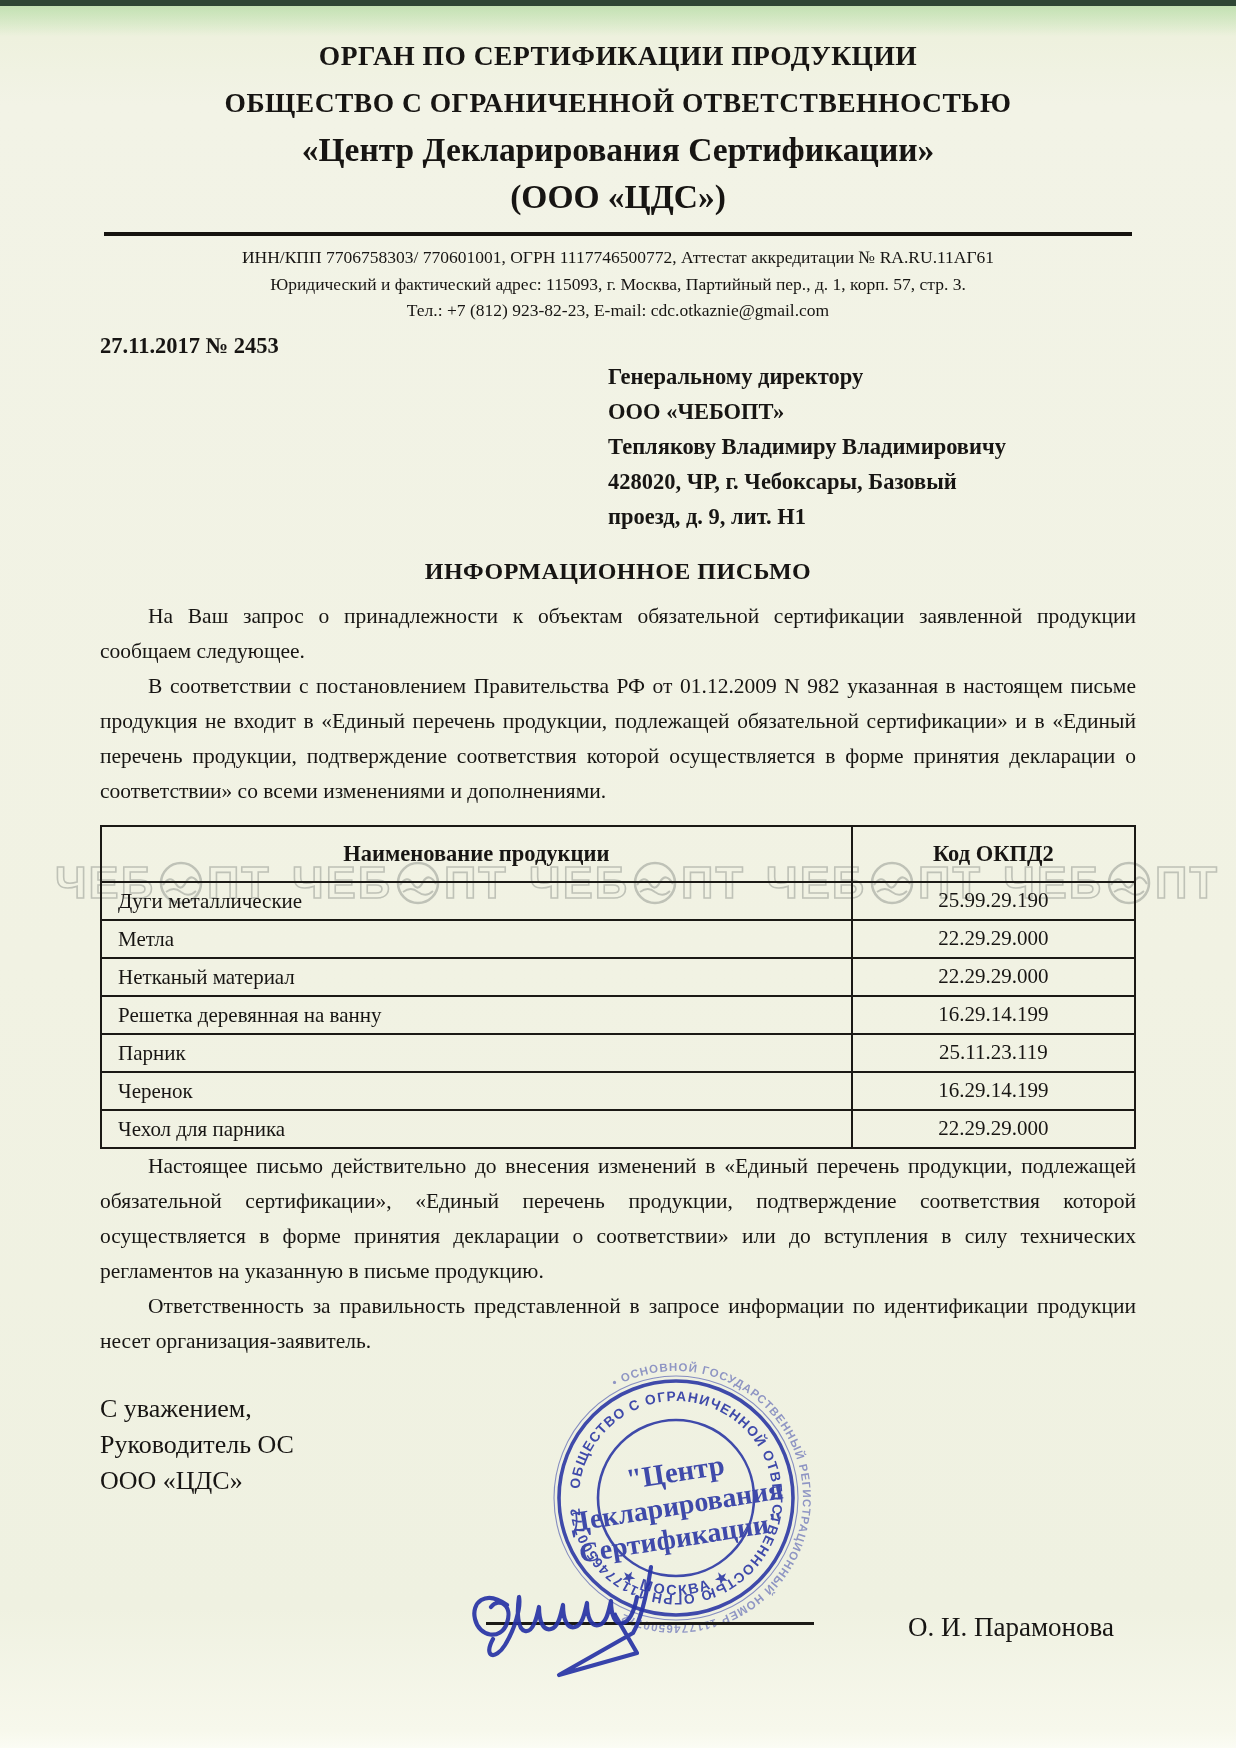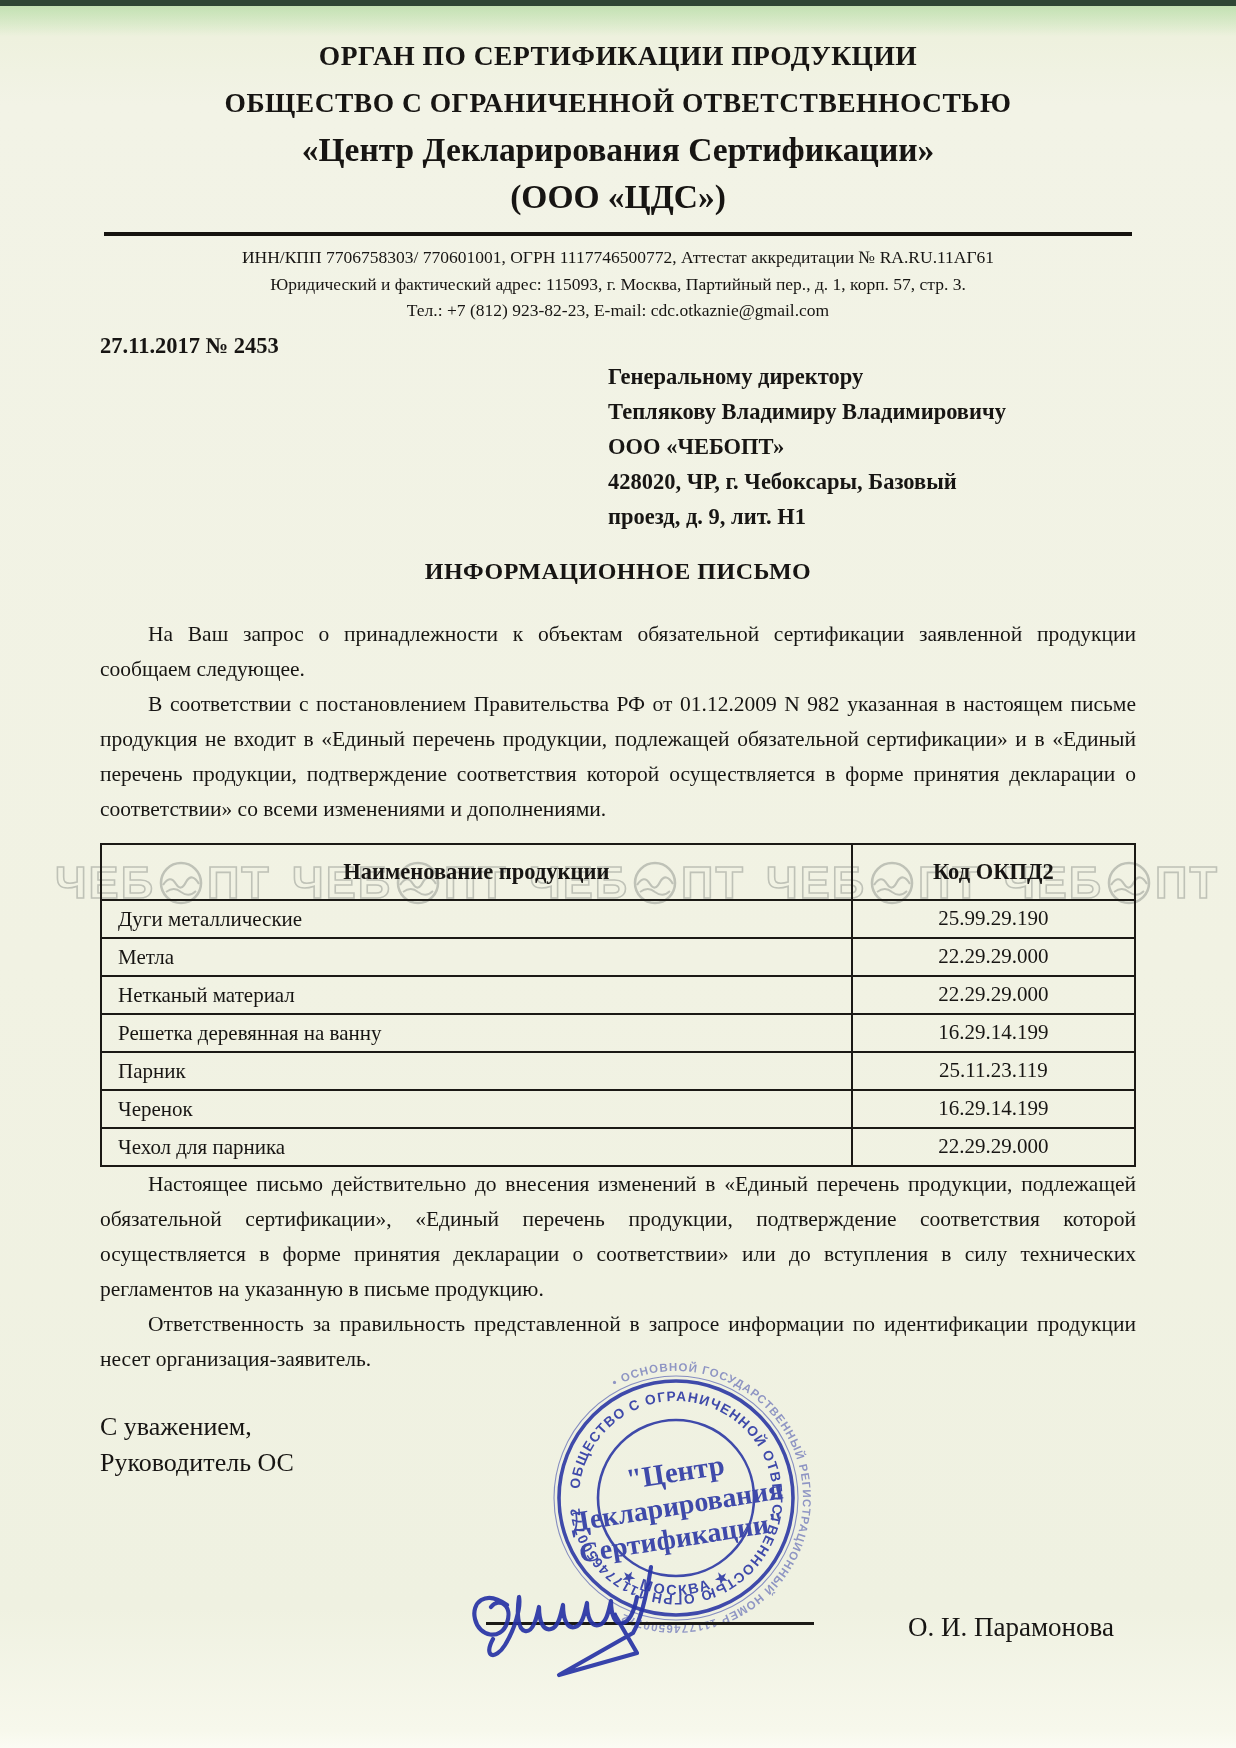--- a/index.html
+++ b/index.html
@@ -18,21 +18,21 @@
   .content{position:absolute;top:32px;left:100px;width:1036px;}
   .hdr-sm{font-weight:bold;font-size:27.5px;line-height:47px;text-align:center;letter-spacing:.5px;}
   .hdr-lg{font-weight:bold;font-size:33.5px;line-height:47px;text-align:center;}
   .rule{border:0;border-top:4px solid #15130f;margin:12px 4px 8px 4px;}
   .req-line{font-size:17.5px;line-height:26.5px;text-align:center;}
   .ref-line{margin-top:9px;font-weight:bold;font-size:22.5px;}
   .addressee{margin-left:508px;width:440px;
     font-weight:bold;font-size:22.5px;line-height:35px;}
   .letter-title{margin-top:24px;text-align:center;font-weight:bold;font-size:24px;letter-spacing:.5px;}
   p.body{margin:0;font-size:21.5px;line-height:35px;text-align:justify;text-indent:48px;}
-  p.body.first{margin-top:32px;}
+  p.body.first{margin-top:14px;}
   .products{margin-top:16px;width:100%;border-collapse:collapse;}
   .products th,.products td{border:2px solid #1b1915;}
   .products th{height:52px;font-size:22.5px;font-weight:bold;text-align:center;}
   .products th.col-name{width:72.6%;}
   .products td{height:34px;font-size:21px;}
   .products td.name{padding:2px 10px 0 16px;text-align:left;}
   .products td.code{text-align:center;}
   .after-table{margin-top:52px;}
   .closing{margin-top:32px;font-size:26px;line-height:36px;}
   
@@ -114,22 +114,22 @@
     <div class="hdr-lg">(ООО «ЦДС»)</div>
     <hr class="rule">
     <div class="req-line">ИНН/КПП  7706758303/ 770601001, ОГРН 1117746500772, Аттестат аккредитации № RA.RU.11АГ61</div>
     <div class="req-line">Юридический и фактический адрес: 115093, г. Москва, Партийный пер., д. 1, корп. 57, стр. 3.</div>
     <div class="req-line">Тел.: +7 (812) 923-82-23, E-mail: cdc.otkaznie@gmail.com</div>
 
     <div class="ref-line">27.11.2017 № 2453</div>
 
     <div class="addressee">
       <div>Генеральному директору</div>
+      <div>ООО «ЧЕБОПТ»</div>
       <div>Теплякову Владимиру Владимировичу</div>
-      <div>ООО «ЧЕБОПТ»</div>
       <div>428020, ЧР, г. Чебоксары, Базовый</div>
       <div>проезд, д. 9, лит. Н1</div>
     </div>
 
     <div class="letter-title">ИНФОРМАЦИОННОЕ ПИСЬМО</div>
 
     <p class="body first">На Ваш запрос о принадлежности к объектам обязательной сертификации заявленной продукции сообщаем следующее.</p>
     <p class="body">В соответствии с постановлением Правительства РФ от 01.12.2009 N 982 указанная в настоящем письме продукция не входит в «Единый перечень продукции, подлежащей обязательной сертификации» и в «Единый перечень продукции, подтверждение соответствия которой осуществляется в форме принятия декларации о соответствии» со всеми изменениями и дополнениями.</p>
 
     <table class="products">
@@ -176,20 +176,21 @@
       </tr>
     </tbody>
     </table>
 
     <p class="body after-table">Настоящее письмо действительно до внесения изменений в «Единый перечень продукции, подлежащей обязательной сертификации», «Единый перечень продукции, подтверждение соответствия которой осуществляется в форме принятия декларации о соответствии» или до вступления в силу технических регламентов на указанную в письме продукцию.</p>
     <p class="body">Ответственность за правильность представленной в запросе информации по идентификации продукции несет организация-заявитель.</p>
 
     <div class="closing">
       <div>С уважением,</div>
       <div>Руководитель ОС</div>
+      <div>ООО «ЦДС»</div>
     </div>
   </div>
 
   <svg class="stamp" width="292" height="292" viewBox="0 0 292 292">
     <g opacity="0.9">
       <defs>
         <path id="arc-outer" d="M 19 146 A 127 127 0 1 1 19 146.01"></path>
         <path id="arc-main" d="M 49 146 A 97 97 0 1 1 49 146.01"></path>
         <path id="arc-bottom" d="M 77.4 214.6 A 97 97 0 0 0 214.6 214.6"></path>
       </defs>

